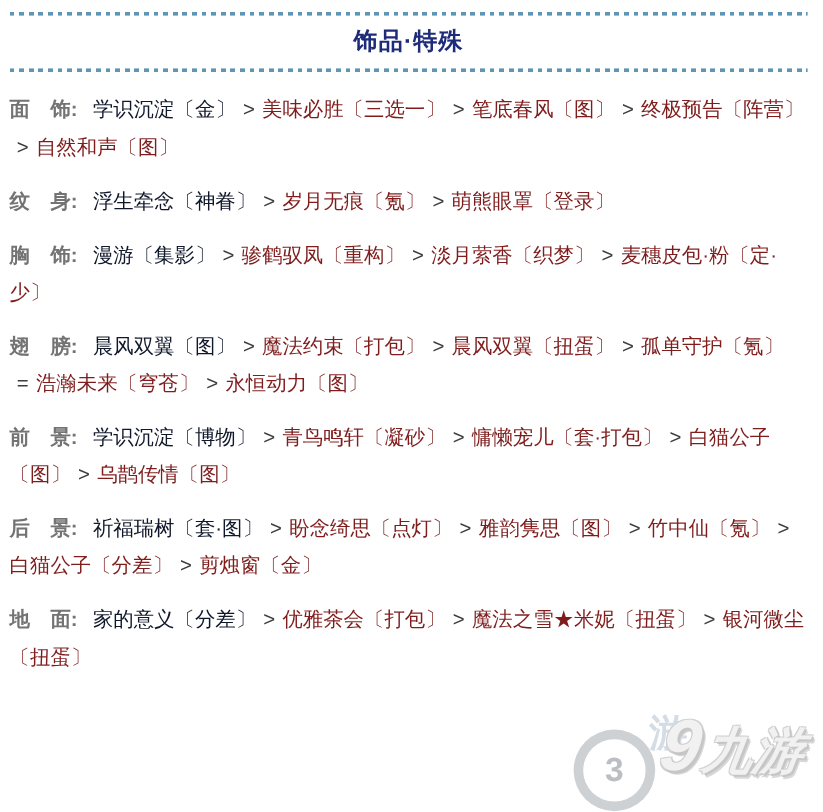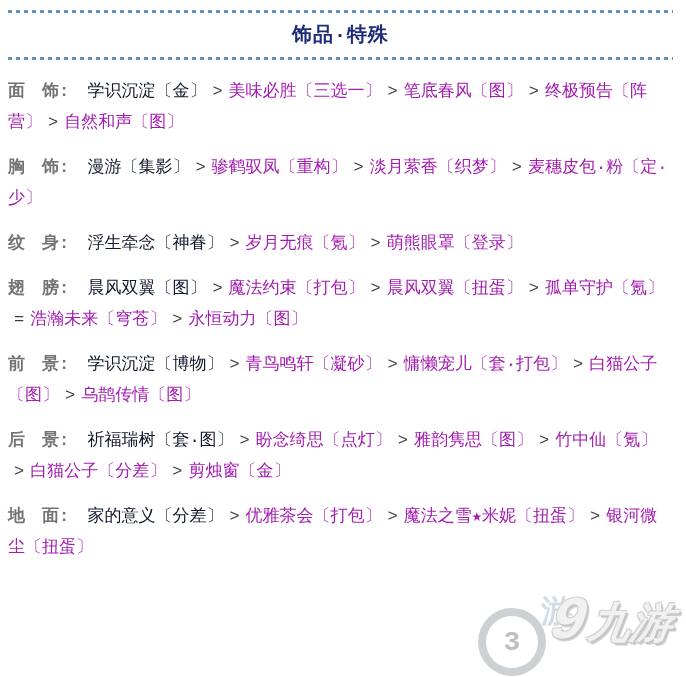--- a/index.html
+++ b/index.html
@@ -1,33 +1,33 @@
 <!DOCTYPE html>
 <html><head>
 <meta charset="utf-8">
 <style>
   html,body{margin:0;padding:0;background:#fff;}
   .page{
     width:686px;height:677px;position:relative;overflow:hidden;background:#ffffff;
-    font-family:Liberation Mono, monospace;color:#3d3d3d;box-sizing:border-box;
+    font-family:Liberation Sans, sans-serif;color:#3d3d3d;box-sizing:border-box;
   }
   .inner{padding:10px 13px 0 8px;}
   .dash{
     height:3px;
     background-image:repeating-linear-gradient(90deg,#5f95b5 0,#5f95b5 4px,transparent 4px,transparent 8px);
   }
   .title{
     margin:8px 0 9px;text-align:center;
     font-size:20px;font-weight:bold;color:#1d2b7a;letter-spacing:1px;
   }
   .content{margin-top:16px;font-size:17px;line-height:31px;}
   p.row{margin:0 0 14px 0;}
   .label{font-weight:bold;color:#737373;margin-right:8px;white-space:nowrap;}
   .lab1{margin-right:17px;}
-  .item{color:#a21caf;}
+  .item{color:#7f1d1d;}
   .item.link{color:#0f172a;cursor:pointer;}
   .sep{margin:0 6px;color:#3d3d3d;}
   
   .wm{position:absolute;pointer-events:none;user-select:none;}
   .wm-circle{
     left:478px;top:608px;width:52px;height:52px;
     border:8px solid rgba(172,178,184,0.60);border-radius:50%;
     display:flex;align-items:center;justify-content:center;
     font-size:28px;font-weight:bold;color:rgba(158,164,170,0.70);
     background:rgba(255,255,255,0.2);
@@ -55,25 +55,25 @@
 <div class="page">
   <div class="inner">
     <div class="dash"></div>
     <h1 class="title">饰品·特殊</h1>
     <div class="dash"></div>
     <div class="content">
         <p class="row">
     <span class="label"><span class="lab1">面</span><span class="lab2">饰:</span></span>
   <span class="item link">学识沉淀〔金〕</span><span class="sep">&gt;</span><span class="item">美味必胜〔三选一〕</span><span class="sep">&gt;</span><span class="item">笔底春风〔图〕</span><span class="sep">&gt;</span><span class="item">终极预告〔阵营〕</span><span class="sep">&gt;</span><span class="item">自然和声〔图〕</span></p>
         <p class="row">
+    <span class="label"><span class="lab1">纹</span><span class="lab2">身:</span></span>
+  <span class="item link">浮生牵念〔神眷〕</span><span class="sep">&gt;</span><span class="item">岁月无痕〔氪〕</span><span class="sep">&gt;</span><span class="item">萌熊眼罩〔登录〕</span></p>
+        <p class="row">
     <span class="label"><span class="lab1">胸</span><span class="lab2">饰:</span></span>
   <span class="item link">漫游〔集影〕</span><span class="sep">&gt;</span><span class="item">骖鹤驭凤〔重构〕</span><span class="sep">&gt;</span><span class="item">淡月萦香〔织梦〕</span><span class="sep">&gt;</span><span class="item">麦穗皮包·粉〔定·少〕</span></p>
-        <p class="row">
-    <span class="label"><span class="lab1">纹</span><span class="lab2">身:</span></span>
-  <span class="item link">浮生牵念〔神眷〕</span><span class="sep">&gt;</span><span class="item">岁月无痕〔氪〕</span><span class="sep">&gt;</span><span class="item">萌熊眼罩〔登录〕</span></p>
         <p class="row">
     <span class="label"><span class="lab1">翅</span><span class="lab2">膀:</span></span>
   <span class="item link">晨风双翼〔图〕</span><span class="sep">&gt;</span><span class="item">魔法约束〔打包〕</span><span class="sep">&gt;</span><span class="item">晨风双翼〔扭蛋〕</span><span class="sep">&gt;</span><span class="item">孤单守护〔氪〕</span><span class="sep">=</span><span class="item">浩瀚未来〔穹苍〕</span><span class="sep">&gt;</span><span class="item">永恒动力〔图〕</span></p>
         <p class="row">
     <span class="label"><span class="lab1">前</span><span class="lab2">景:</span></span>
   <span class="item link">学识沉淀〔博物〕</span><span class="sep">&gt;</span><span class="item">青鸟鸣轩〔凝砂〕</span><span class="sep">&gt;</span><span class="item">慵懒宠儿〔套·打包〕</span><span class="sep">&gt;</span><span class="item">白猫公子〔图〕</span><span class="sep">&gt;</span><span class="item">乌鹊传情〔图〕</span></p>
         <p class="row">
     <span class="label"><span class="lab1">后</span><span class="lab2">景:</span></span>
   <span class="item link">祈福瑞树〔套·图〕</span><span class="sep">&gt;</span><span class="item">盼念绮思〔点灯〕</span><span class="sep">&gt;</span><span class="item">雅韵隽思〔图〕</span><span class="sep">&gt;</span><span class="item">竹中仙〔氪〕</span><span class="sep">&gt;</span><span class="item">白猫公子〔分差〕</span><span class="sep">&gt;</span><span class="item">剪烛窗〔金〕</span></p>
         <p class="row">

